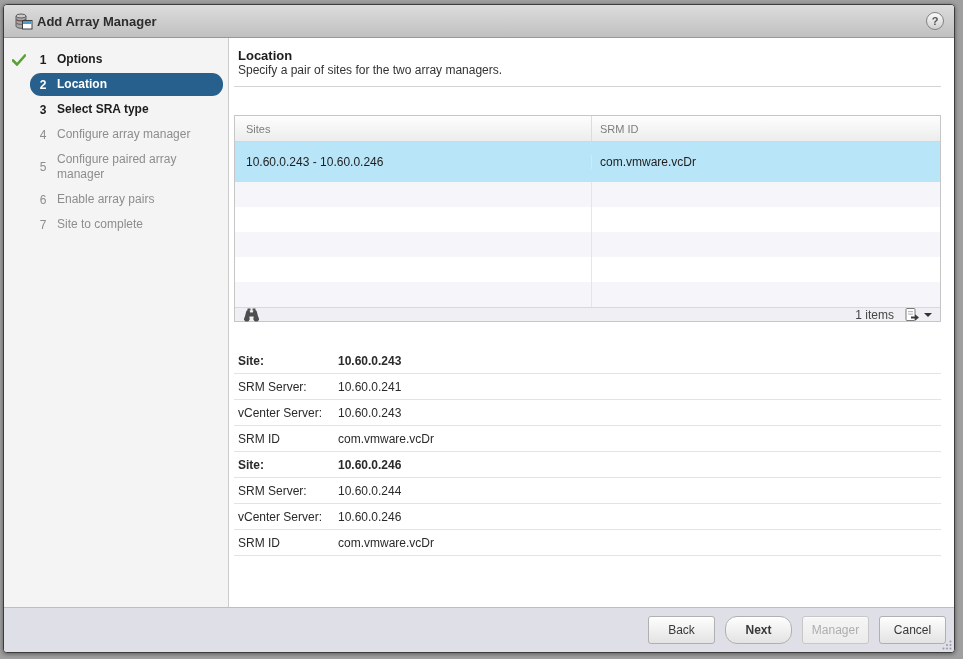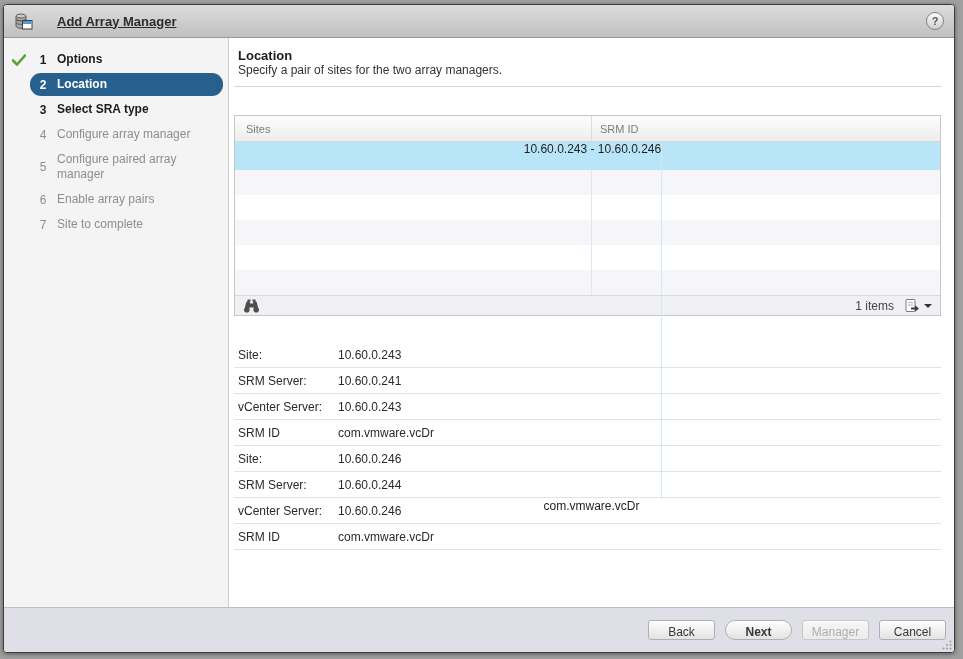--- a/index.html
+++ b/index.html
@@ -17,21 +17,21 @@
     display:flex; flex-direction:column; overflow:hidden;
   }
   
   .titlebar{
     flex:none; height:33px;
     background:linear-gradient(#dcdcdc,#c0c0c0);
     border-bottom:1px solid #989898;
     display:flex; align-items:center; padding:0 10px;
   }
   .app-icon{ width:19px; height:17px; flex:none; }
-  .titletext{ flex:1; margin-left:24px; font-size:13px; font-weight:bold; color:#2c2c2c;text-decoration:underline; }
+  .titletext{ flex:1; margin-left:4px; font-size:13px; font-weight:bold; color:#2c2c2c; }
   .help-btn{
     width:18px; height:18px; flex:none; border-radius:50%;
     border:1px solid #838383; background:linear-gradient(#fbfbfb,#d0d0d0);
     color:#555; font-size:11px; font-weight:bold; text-align:center; line-height:16px;
     cursor:pointer;
   }
   
   .main{ flex:1; display:flex; min-height:0; }
   .sidebar{
     width:225px; flex:none; background:#f4f4f4; border-right:1px solid #cccccc;
@@ -53,48 +53,48 @@
   .desc{ font-size:12px; color:#333; padding-left:4px; }
   .divider{ border:none; border-top:1px solid #d4d4d4; margin-top:9px; }
 
   
   .tablewrap{ margin-top:28px; border:1px solid #c6c6c6; }
   .thead{ display:flex; height:26px; background:linear-gradient(#fdfdfd,#ededed); border-bottom:1px solid #d6d6d6; }
   .th{ display:flex; align-items:center; font-size:11px; color:#7d7d7d; cursor:pointer; }
   .c1{ flex:0 0 357px; padding-left:11px; border-right:1px solid #dcdcdc; }
   .c2{ flex:1; padding-left:8px; }
   .trow{ display:flex; align-items:center; font-size:12px; color:#1e1e1e; }
-  .trow.selected{ height:28px; background:#b9e5f8; cursor:pointer;flex-direction:column; }
+  .trow.selected{ height:40px; background:#b9e5f8; cursor:pointer; }
   .trow.selected .c1{ border-right:1px solid #cdeaf7; }
   .empty-row{ height:25px; display:flex; }
   .empty-row .c1{ border-right:1px solid #e4e4ea; }
   .empty-row.stripe{ background:#f5f5fa; }
   .filterbar{
-    height:20px; background:#f0f0f4; border-top:1px solid #d9d9d9;
+    height:14px; background:#f0f0f4; border-top:1px solid #d9d9d9;
     display:flex; align-items:center; padding:0 8px;
   }
   .find-btn{ width:17px; height:15px; cursor:pointer; }
   .items-count{ margin-left:auto; font-size:12px; color:#454545; }
   .export-btn{ display:flex; align-items:center; margin-left:10px; cursor:pointer; }
   .caret{ width:0; height:0; border-left:4px solid transparent; border-right:4px solid transparent; border-top:4px solid #333; margin-left:4px; }
 
   
   .details{ margin-top:26px; font-size:12px; color:#2a2a2a; }
   .drow{ display:flex; align-items:center; height:26px; border-bottom:1px solid #e3e3e3; padding-left:4px; }
   .dlabel{ width:100px; flex:none; }
-  .drow.bold .dlabel, .drow.bold .dvalue{ font-weight:normal; }
+  .drow.bold .dlabel, .drow.bold .dvalue{ font-weight:bold; }
 
   
   .footer{
     flex:none; height:45px; background:#dfdfe7; border-top:1px solid #bdbdc6;
     display:flex; align-items:center; justify-content:flex-end; gap:10px;
     padding-right:8px; position:relative;
   }
   .btn{
-    width:67px; height:20px; border:1px solid #b0b0b0; border-radius:3px;
+    width:67px; height:28px; border:1px solid #b0b0b0; border-radius:3px;
     background:linear-gradient(#fefefe,#e3e3e3); font-size:12px; color:#383838;
     text-align:center; line-height:22px; cursor:pointer;
     box-shadow:inset 0 1px 0 rgba(255,255,255,.7);
     font-family:"Liberation Sans", sans-serif;
   }
   .btn.primary{ font-weight:bold;border-radius:12px; }
   .btn.disabled{ color:#aeaeae; border-color:#c7c7c7; background:linear-gradient(#f6f6f6,#ebebeb); cursor:default; }
   .grip{ position:absolute; right:2px; bottom:2px; width:10px; height:10px; }
 </style>
 </head>

